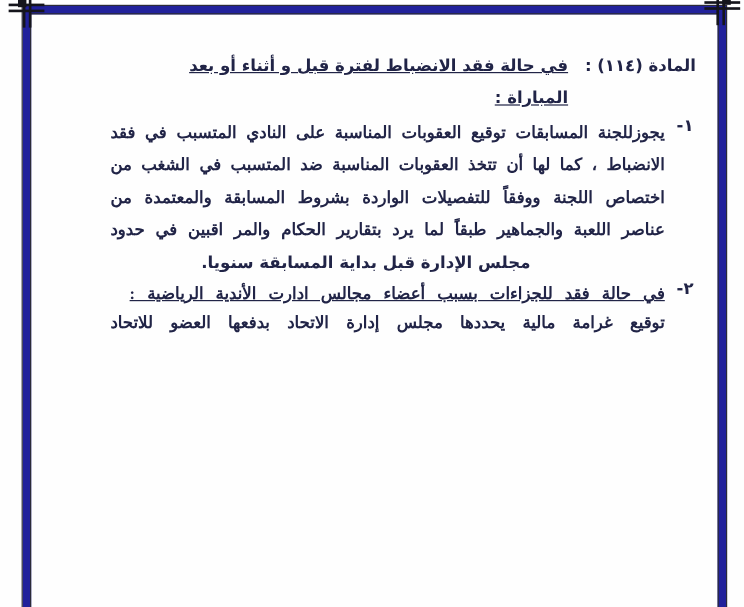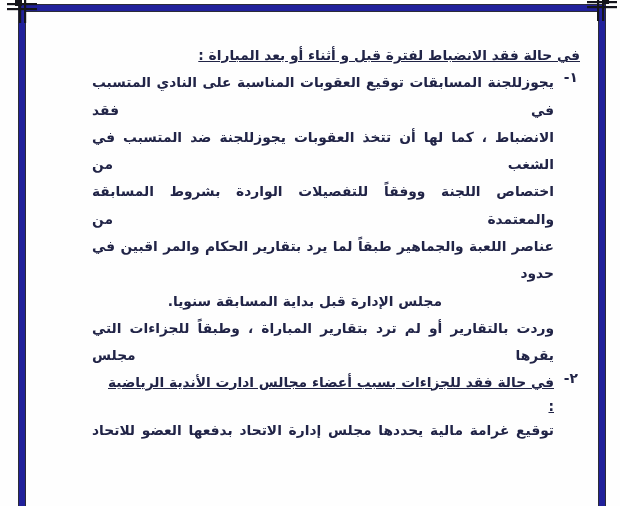--- a/index.html
+++ b/index.html
@@ -35,21 +35,21 @@
     font-weight:bold;
     z-index:2;
   }
   .z1 .line,.z1 .row{ line-height:27.3px; }
   .z2 .line,.z2 .row{ line-height:24.3px; }
   .row{ display:flex; }
   .label{ flex:0 0 70px; margin-left:14px; white-space:nowrap; }
   .body-line{ flex:1; text-align:right; }
   .u{ text-decoration:underline;margin-left:16px; }
   .line{ text-align:right; }
-  .line.j{ text-align:justify; text-align-last:justify; }
+  .line.j{ text-align:justify; text-align-last:justify;font-family:Liberation Serif, serif; }
   .line.c{ text-align:center; }
   .line.c1{ margin-left:0; margin-right:112px;text-align:right; } 
   .line.c2{ margin-left:60px; }
   .item{ position:relative; padding-right:26px; }
   .marker{ position:absolute; right:2px; top:0; }
 </style>
 </head>
 <body>
 
 <div class="page">
@@ -69,31 +69,31 @@
     <rect x="4" y="11" width="30" height="2.2" fill="#15151c"></rect>
     <rect x="14" y="0" width="2.2" height="26" fill="#15151c"></rect>
     <rect x="19" y="0" width="2.2" height="26" fill="#15151c"></rect>
     <rect x="19" y="2" width="7" height="7" fill="#15151c"></rect>
   </svg>
 
   <div class="content">
 
     <div class="z1">
       <div class="row">
+        <div class="label">المادة (١١٤) :</div>
         <div class="body-line u">في حالة فقد الانضباط لفترة قبل و أثناء أو بعد المباراة :</div>
       </div>
 
       <div class="item">
         <span class="marker">١-</span>
         <div class="line j">يجوزللجنة المسابقات توقيع العقوبات المناسبة على النادي المتسبب في فقد</div>
-        <div class="line j">الانضباط ، كما لها أن تتخذ العقوبات يجوزللجنة ضد المتسبب في الشغب من</div>
+        <div class="line j">الانضباط ، كما لها أن تتخذ العقوبات المناسبة ضد المتسبب في الشغب من</div>
         <div class="line j">اختصاص اللجنة ووفقاً للتفصيلات الواردة بشروط المسابقة والمعتمدة من</div>
         <div class="line j">عناصر اللعبة والجماهير طبقاً لما يرد بتقارير الحكام والمر اقبين في حدود</div>
         <div class="line c c1">مجلس الإدارة قبل بداية المسابقة سنويا.</div>
-        <div class="line j">وردت بالتقارير أو لم ترد بتقارير المباراة ، وطبقاً للجزاءات التي يقرها مجلس</div>
       </div>
     </div>
 
     <div class="z2">
       <div class="item">
         <span class="marker">٢-</span>
         <div class="line j u">في حالة فقد للجزاءات بسبب أعضاء مجالس ادارت الأندية الرياضية :</div>
         <div class="line j">توقيع غرامة مالية يحددها مجلس إدارة الاتحاد بدفعها العضو للاتحاد</div>
 
       </div>

